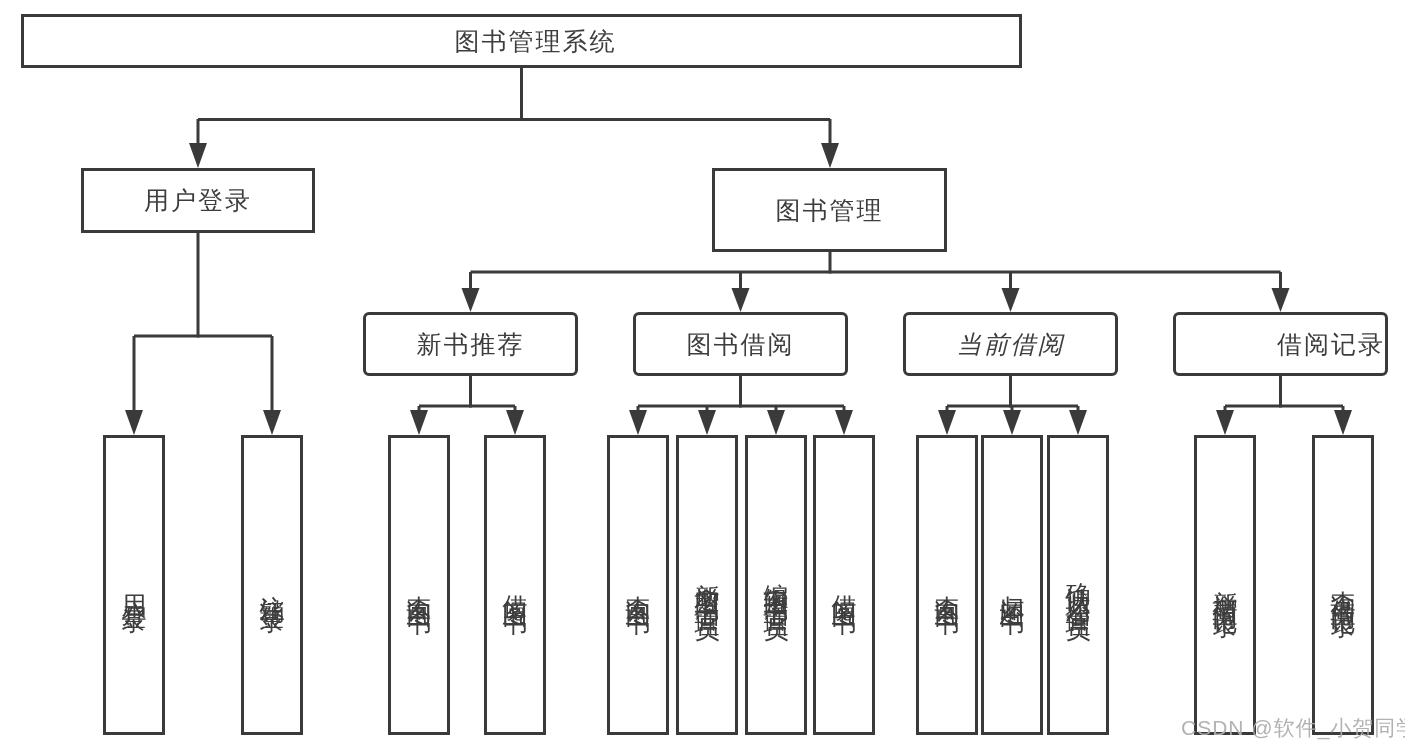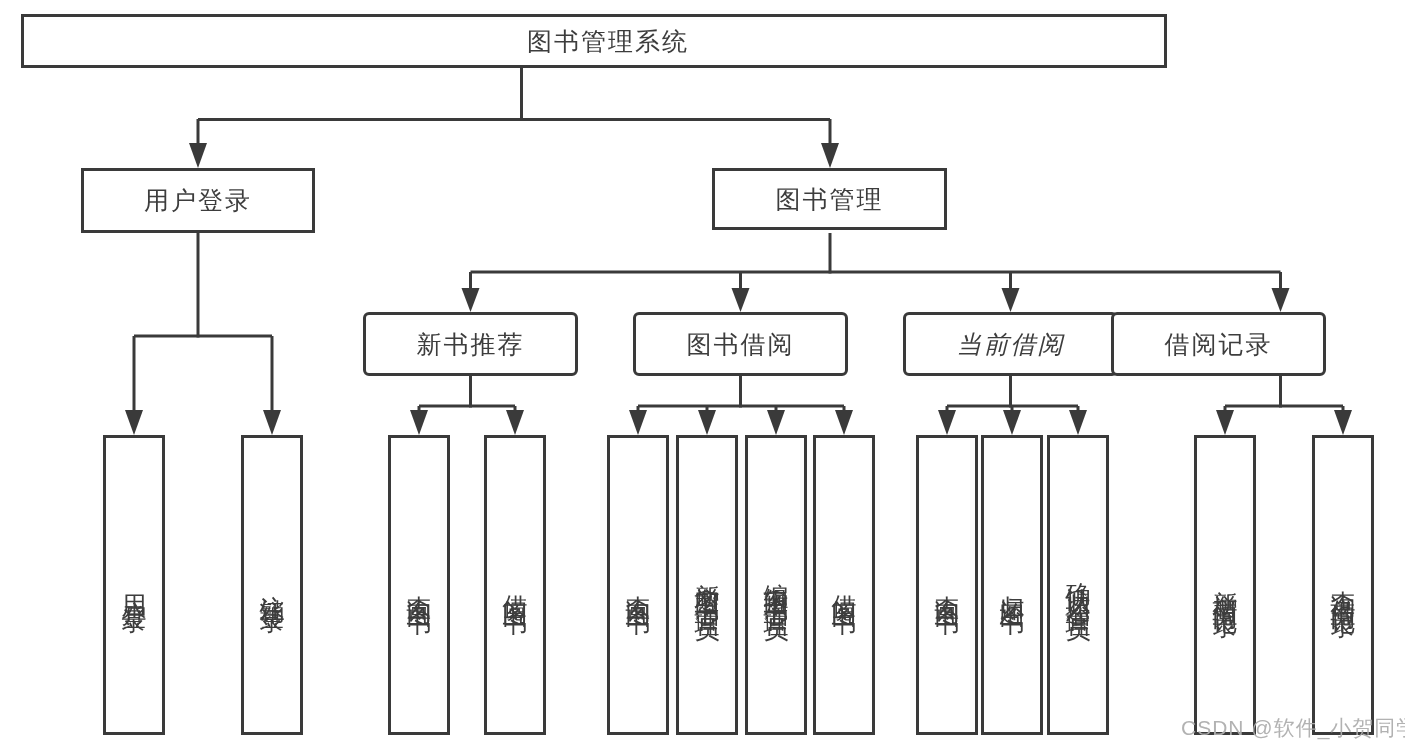--- a/index.html
+++ b/index.html
@@ -5,27 +5,27 @@
   html,body{margin:0;padding:0;background:#ffffff;}
   body{width:1405px;height:747px;position:relative;overflow:hidden;
        font-family:"Liberation Sans","DejaVu Sans",sans-serif;color:#3d3d3d;}
   #connectors{position:absolute;left:0;top:0;width:1405px;height:747px;z-index:0;}
   .node{position:absolute;box-sizing:border-box;border:3px solid #3a3a3a;background:#ffffff;
         display:flex;align-items:center;justify-content:center;z-index:1;}
   .h-label{font-size:25px;letter-spacing:2px;color:#3d3d3d;white-space:nowrap;}
   .v-label{writing-mode:vertical-rl;text-orientation:mixed;font-size:25px;
            letter-spacing:5px;color:#3d3d3d;line-height:1;}
   
-  .n-root{left:21px;top:14px;width:1146px;height:54px;padding-left:28px;}
+  .n-root{left:21px;top:14px;width:1001px;height:54px;padding-left:28px;}
   
   .n-l2a{left:81px;top:168px;width:234px;height:65px;}
-  .n-l2b{left:712px;top:168px;width:235px;height:62px;}
+  .n-l2b{left:712px;top:168px;width:235px;height:84px;}
   
   .n-l3{top:312px;width:215px;height:64px;border-radius:6px;}
-  .n-l3a{left:363px;} .n-l3b{left:633px;} .n-l3c{left:903px;font-style:italic;} .n-l3d{left:1111px;}
+  .n-l3a{left:363px;} .n-l3b{left:633px;} .n-l3c{left:903px;font-style:italic;} .n-l3d{left:1173px;justify-content:flex-end;}
   
   .leaf{top:435px;width:62px;height:300px;}
   .lf-a1{left:103px;} .lf-a2{left:241px;}
   .lf-b1{left:388px;} .lf-b2{left:484px;}
   .lf-c1{left:607px;} .lf-c2{left:676px;} .lf-c3{left:745px;} .lf-c4{left:813px;}
   .lf-d1{left:916px;} .lf-d2{left:981px;} .lf-d3{left:1047px;}
   .lf-e1{left:1194px;} .lf-e2{left:1312px;}
   .watermark{position:absolute;left:1181px;top:714px;z-index:5;font-size:21px;
              color:#aeaeae;letter-spacing:1px;white-space:nowrap;opacity:.95;}
 </style>

